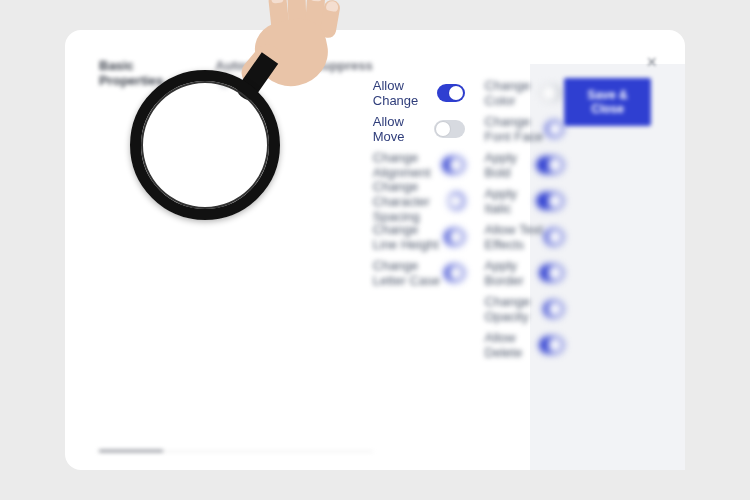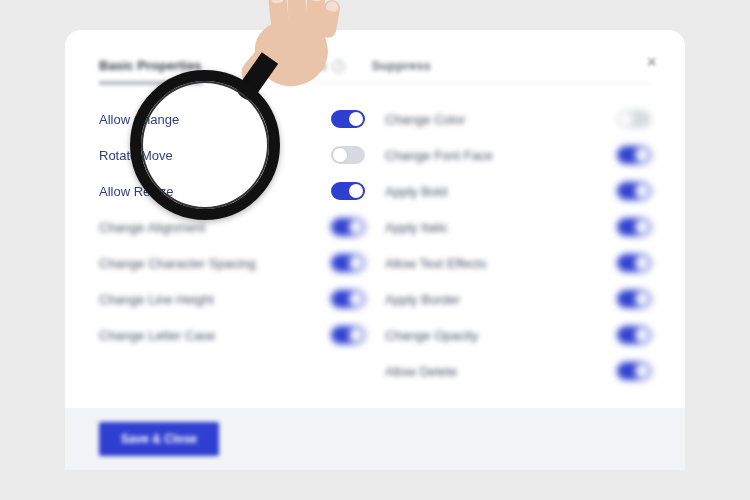--- a/index.html
+++ b/index.html
@@ -10,21 +10,21 @@
     display: flex; align-items: center; justify-content: center;
     overflow: hidden;
     position: relative;
   }
   .modal {
     width: 620px; height: 440px;
     background: #fff;
     border-radius: 16px;
     position: relative;
     padding: 28px 34px 18px 34px;
-    display: flex; flex-direction: column;
+    display: flex; flex-direction: row;
   }
   .tabs {
     display: flex; gap: 26px;
     border-bottom: 1px solid #e6e6e6;
     padding-bottom: 10px;
     filter: blur(2px);
   }
   .tab {
     font-size: 13px; font-weight: 600; color: #6b6f7a;
   }
@@ -124,26 +124,22 @@
 
   <span class="close">×</span>
 
   <div class="body">
     <div class="col" id="col-left">
         <div class="row focused">
           <span class="row-label">Allow Change</span>
           <span class="toggle on"></span>
         </div>
         <div class="row focused">
-          <span class="row-label">Rotate Move</span>
+          <span class="row-label">Allow Move</span>
           <span class="toggle off"></span>
-        </div>
-        <div class="row focused">
-          <span class="row-label">Allow Resize</span>
-          <span class="toggle on"></span>
         </div>
         <div class="row blurred">
           <span class="row-label">Change Alignment</span>
           <span class="toggle on" style="filter: blur(2.5px);"></span>
         </div>
         <div class="row blurred">
           <span class="row-label">Change Character Spacing</span>
           <span class="toggle on" style="filter: blur(2.5px);"></span>
         </div>
         <div class="row blurred">

